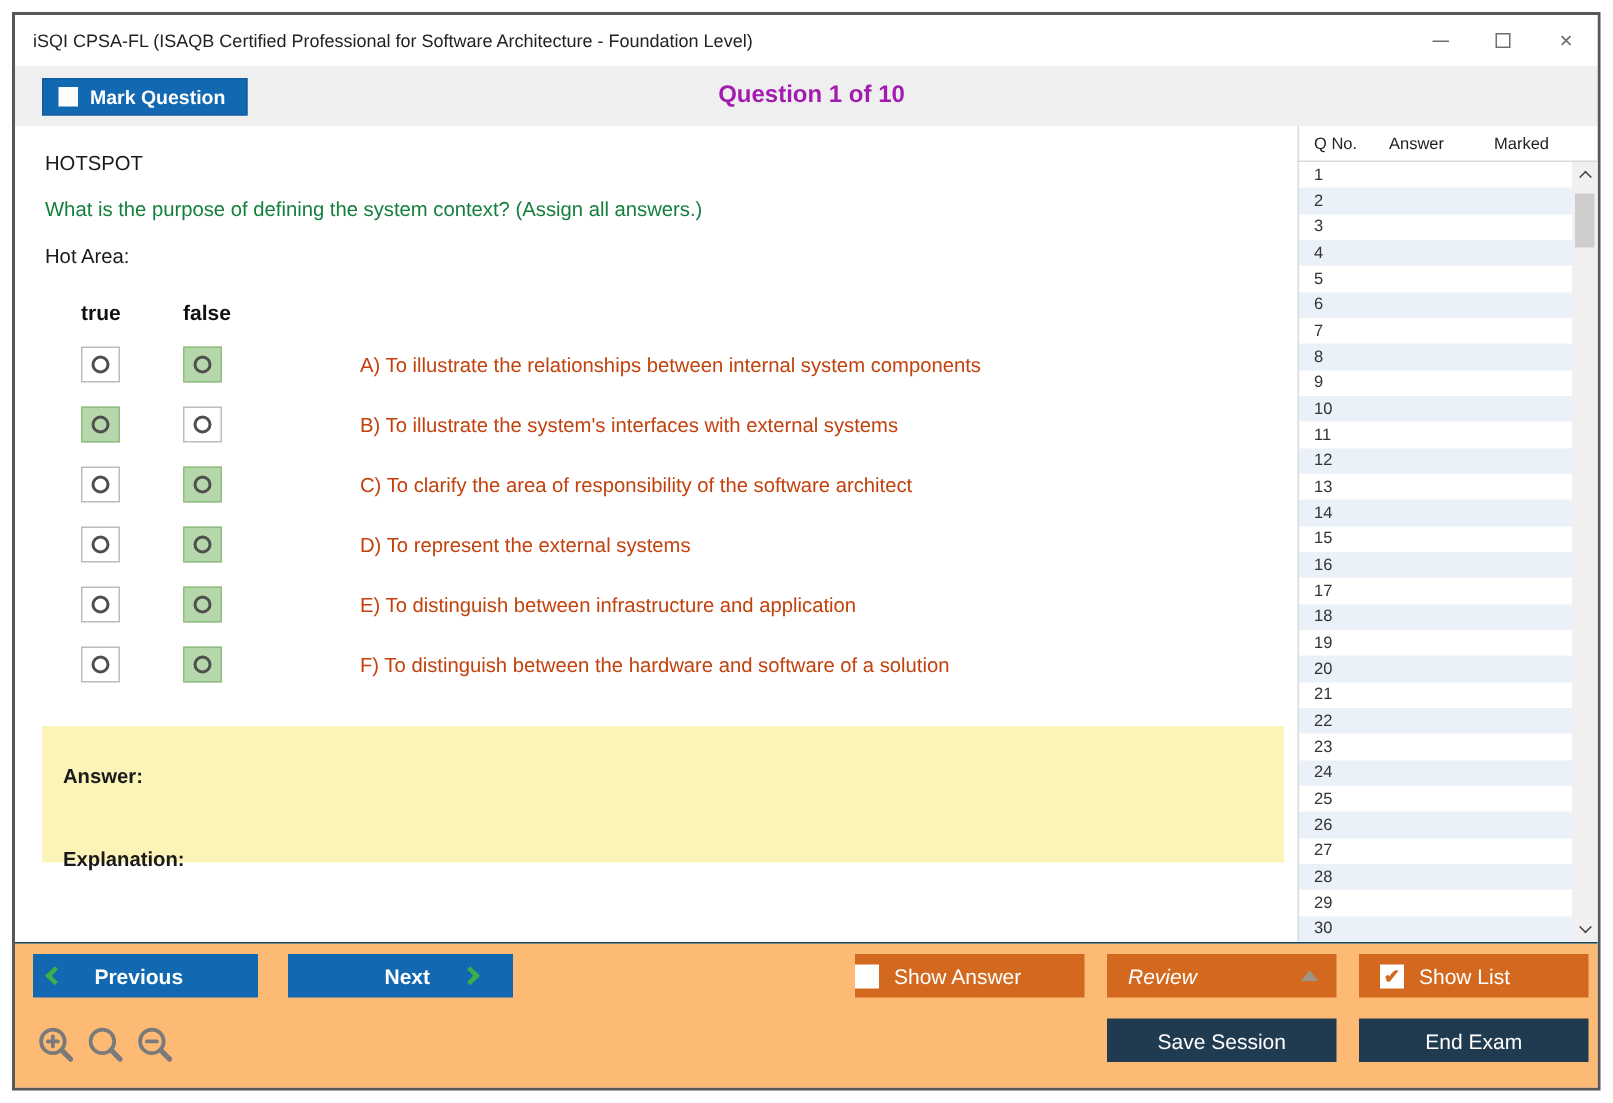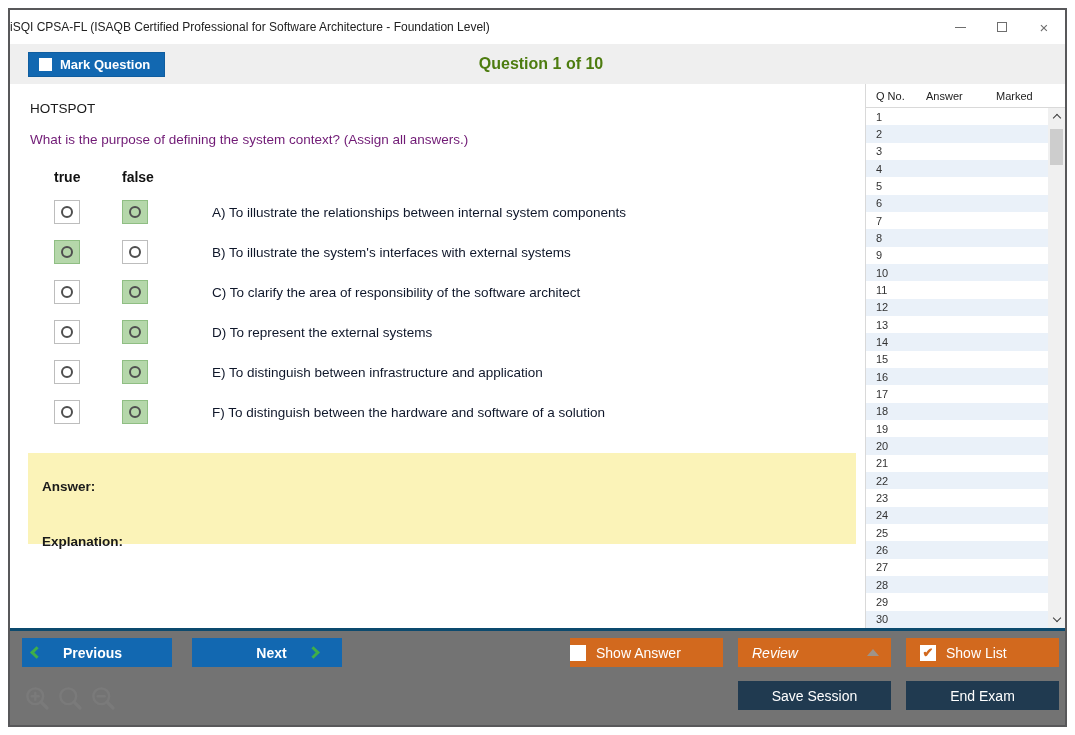--- a/index.html
+++ b/index.html
@@ -6,54 +6,54 @@
   html,body { width:1075px; height:735px; background:#fff; font-family:"Liberation Sans", sans-serif; overflow:hidden; }
 
   .window {
     position:absolute; left:8px; top:8px; width:1059px; height:719px;
     background:#fff; border:2px solid #58585a;
     display:flex; flex-direction:column;
   }
 
   
   .titlebar { height:34px; background:#fff; display:flex; align-items:center; flex:0 0 auto; }
-  .title-text { font-size:12px; color:#222; flex:1 1 auto; white-space:nowrap; }
+  .title-text { font-size:12px; color:#222; padding-left:12px; flex:1 1 auto; white-space:nowrap; }
   .win-controls { display:flex; align-items:center; height:100%; }
   .win-btn { width:42px; height:100%; display:flex; align-items:center; justify-content:center; color:#6e6e6e; cursor:default; }
   .glyph-min { width:11px; height:1px; background:#6e6e6e; }
   .glyph-max { width:10px; height:10px; border:1px solid #6e6e6e; }
   .glyph-close { font-size:15px; line-height:1; color:#6e6e6e; }
 
   
   .headerband { height:40px; background:#efefef; position:relative; display:flex; align-items:center; flex:0 0 auto; }
   .mark-btn { margin-left:18px; height:25px; background:#1268b1; border:1px solid #0f5d9f; display:flex; align-items:center; padding:0 14px 0 10px; cursor:pointer; }
   .mark-box { width:13px; height:13px; background:#fff; margin-right:8px; }
   .mark-label { color:#fff; font-weight:bold; font-size:13px; }
-  .q-counter { position:absolute; left:7px; right:0; text-align:center; font-size:16px; font-weight:bold; color:#4d7c0f; pointer-events:none; }
+  .q-counter { position:absolute; left:7px; right:0; text-align:center; font-size:16px; font-weight:bold; color:#a21caf; pointer-events:none; }
 
   
   .content { flex:1 1 auto; display:flex; min-height:0; background:#fff; }
   .main { flex:1 1 auto; padding:12px 0 0 20px; position:relative; }
 
   .q-type { font-size:13.5px; color:#1a1a1a; margin-top:5px; }
-  .q-text { font-size:13.5px; color:#701a75; margin-top:16px; }
+  .q-text { font-size:13.5px; color:#15803d; margin-top:16px; }
   .hot-area { font-size:13.5px; color:#1a1a1a; margin-top:16px; }
 
   .tf-header { display:flex; margin-top:22px; }
   .tf-header .h-true  { margin-left:24px; width:26px; text-align:center; font-weight:bold; font-size:14px; color:#111; }
   .tf-header .h-false { margin-left:42px; width:30px; text-align:left;  font-weight:bold; font-size:14px; color:#111; }
 
   .opt-rows { margin-top:6px; }
   .opt-row { display:flex; align-items:center; height:26px; margin-top:14px; }
   .cell { width:26px; height:24px; border:1px solid #bdbdbd; background:#fff; display:flex; align-items:center; justify-content:center; cursor:pointer; flex:0 0 auto; }
   .cell.c1 { margin-left:24px; }
   .cell.c2 { margin-left:42px; }
   .cell.green { background:#b5d7aa; border-color:#8fbe83; }
   .radio { width:12px; height:12px; border-radius:50%; border:2px solid #4f4f4f; background:transparent; }
-  .opt-label { margin-left:64px; font-size:13.5px; color:#0f172a; white-space:nowrap; }
+  .opt-label { margin-left:92px; font-size:13.5px; color:#c2410c; white-space:nowrap; }
 
   .answer-box { margin-top:28px; margin-left:-2px; width:828px; height:91px; background:#fbf3b8; padding:26px 14px 0 14px; }
   .answer-label, .explanation-label { font-weight:bold; font-size:13.5px; color:#1a1a1a; }
   .explanation-label { margin-top:40px; }
 
   
   .sidebar { flex:0 0 200px; border-left:1px solid #d9d9d9; display:flex; flex-direction:column; min-height:0; }
   .sb-header { flex:0 0 24px; display:flex; align-items:center; font-size:11px; color:#222; border-bottom:1px solid #d9d9d9; }
   .sb-h-qno { margin-left:10px; width:50px; }
   .sb-h-answer { width:70px; }
@@ -66,21 +66,21 @@
   .scrollbar { position:absolute; right:0; top:0; bottom:0; width:17px; background:#f0f0f0; }
   .sb-arrow { position:absolute; left:0; width:17px; height:17px; display:flex; align-items:center; justify-content:center; cursor:pointer; }
   .sb-arrow.up { top:0; }
   .sb-arrow.down { bottom:0; }
   .chev { width:6px; height:6px; border:solid #3c3c3c; border-width:0 1.5px 1.5px 0; }
   .chev.up { transform:rotate(-135deg); margin-top:3px; }
   .chev.down { transform:rotate(45deg); margin-bottom:3px; }
   .sb-thumb { position:absolute; left:2px; width:13px; top:21px; height:36px; background:#cdcdcd; cursor:pointer; }
 
   
-  .footer { flex:0 0 97px; background:#737373; border-top:3px solid #0c4a6e; position:relative; }
+  .footer { flex:0 0 97px; background:#fdba74; border-top:1px solid #0c4a6e; position:relative; }
   .btn { position:absolute; height:29px; display:flex; align-items:center; justify-content:center; cursor:pointer; font-size:14px; }
   .btn-blue { background:#1268b1; color:#fff; font-weight:bold; }
   .btn-orange { background:#d2691e; color:#fff; }
   .btn-navy { background:#203a50; color:#fff; }
 
   .btn-prev { left:12px; top:7px; width:150px; }
   .btn-next { left:182px; top:7px; width:150px; }
   .chev-green { width:9px; height:9px; border:solid #3fae49; border-width:0 3px 3px 0; flex:0 0 auto; }
   .chev-left { transform:rotate(135deg); margin-right:22px; margin-left:-40px; }
   .chev-right { transform:rotate(-45deg); margin-left:22px; margin-right:-40px; }
@@ -125,20 +125,21 @@
       <span class="mark-label">Mark Question</span>
     </div>
     <div class="q-counter">Question 1 of 10</div>
   </div>
 
   <div class="content">
 
     <div class="main">
       <div class="q-type">HOTSPOT</div>
       <div class="q-text">What is the purpose of defining the system context? (Assign all answers.)</div>
+      <div class="hot-area">Hot Area:</div>
 
       <div class="tf-header">
         <span class="h-true">true</span>
         <span class="h-false">false</span>
       </div>
 
       <div class="opt-rows" id="options-container">
           <div class="opt-row">
             <span class="cell c1">
               <span class="radio"></span>

